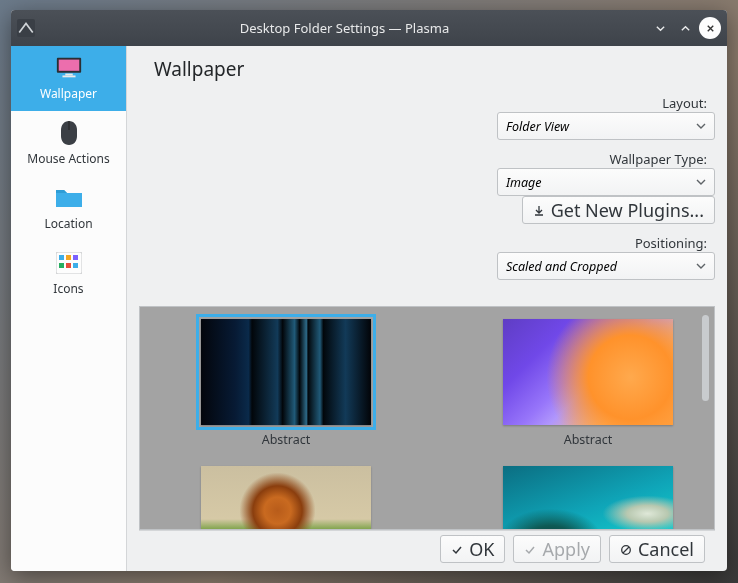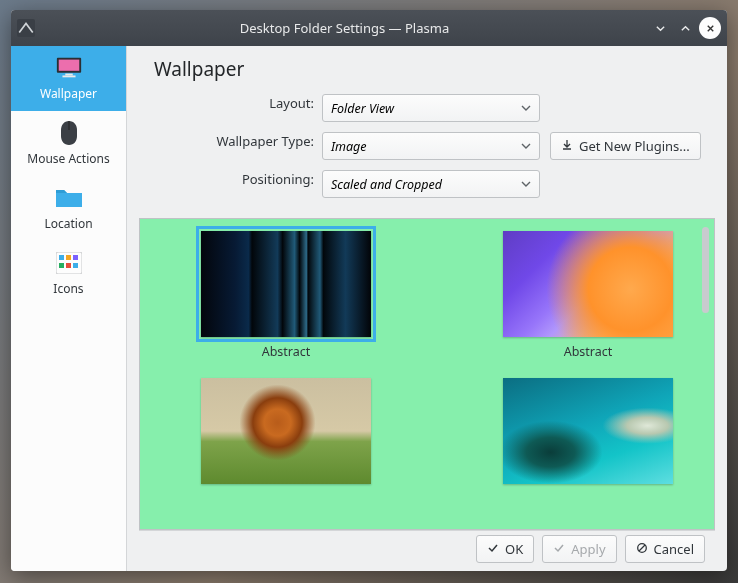--- a/index.html
+++ b/index.html
@@ -67,22 +67,23 @@
   .side-icon { width:28px; height:24px; display:flex; align-items:center; justify-content:center; }
   
   .main {
     flex:1; display:flex; flex-direction:column;
     padding: 8px 12px 0 12px;
     overflow:hidden;
   }
   .page-title { font-size: 19px; font-weight: 400; color:#232629; margin: 2px 0 12px 15px; }
   .form-rows { margin-left: 18px; }
   .form-row {
-    display:flex; align-items:flex-start;
+    display:flex; align-items:flex-end;
     margin-bottom: 10px;
+    flex-direction: column;
   }
   .form-label {
     width: 165px; text-align:right;
     padding-right: 8px;
     font-size: 13px;
     color: #31363b;
   }
   .combo {
     width: 218px; height: 28px;
     background: linear-gradient(#fcfcfc,#f2f3f4);
@@ -99,31 +100,31 @@
     position:absolute; right:8px;
     color:#5e6367;
   }
   .btn {
     height: 28px;
     background: linear-gradient(#fcfcfc,#f2f3f4);
     border: 1px solid #bfc2c5;
     border-radius: 3px;
     display:flex; align-items:center;
     padding: 0 10px;
-    font-size: 13px;
+    font-size: 18px;
     cursor:pointer;
     gap:6px;
     color:#31363b;
   }
   .btn.disabled { color:#a6a9ac; cursor:default; }
   .gallery-frame {
     border: 1px solid #bfc2c5;
-    background:#86efac;
+    background:#a3a3a3;
     flex:1;
-    margin-top: 10px;
+    margin-top: 16px;
     overflow:hidden;
     position:relative;
   }
   .gallery-scroll {
     position:absolute; inset:0;
     padding: 12px 20px 0 40px;
     overflow:hidden;
   }
   .gallery {
     display:grid;

